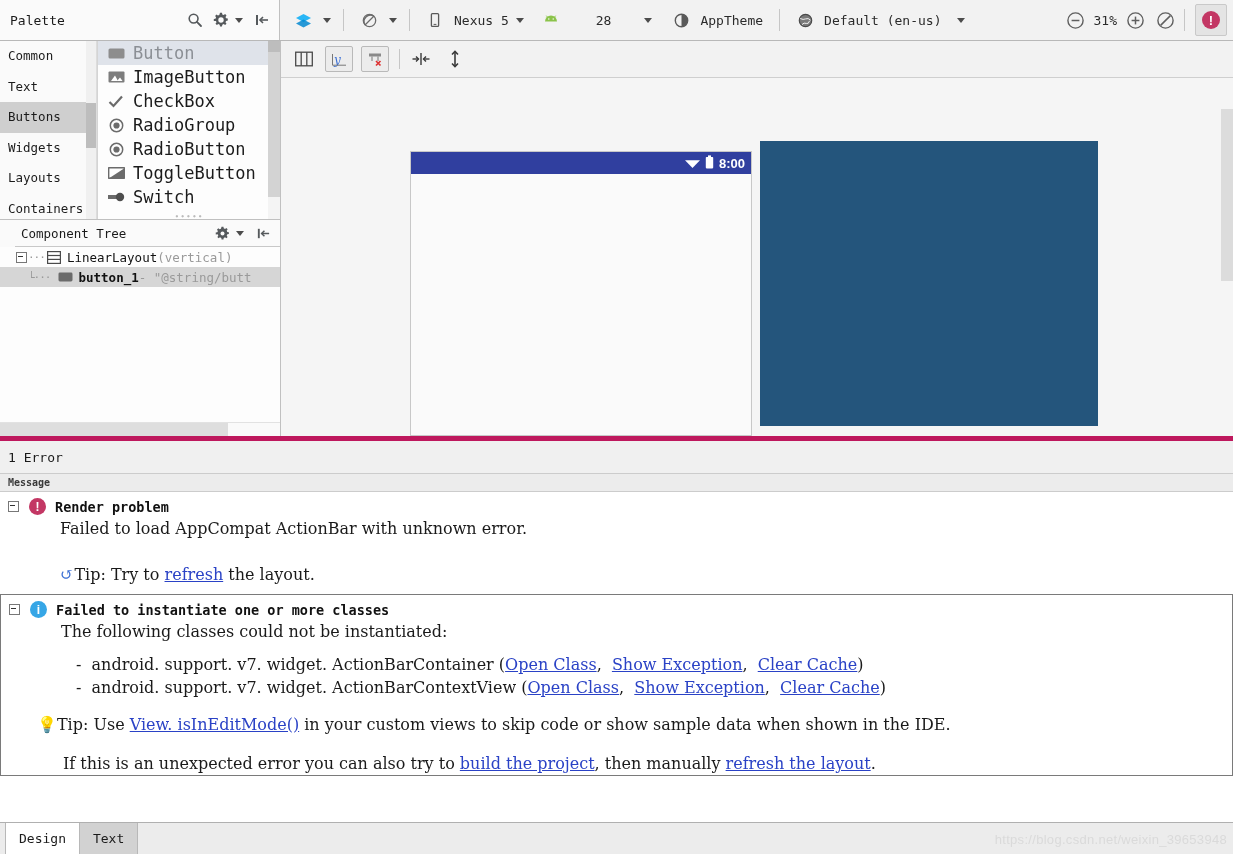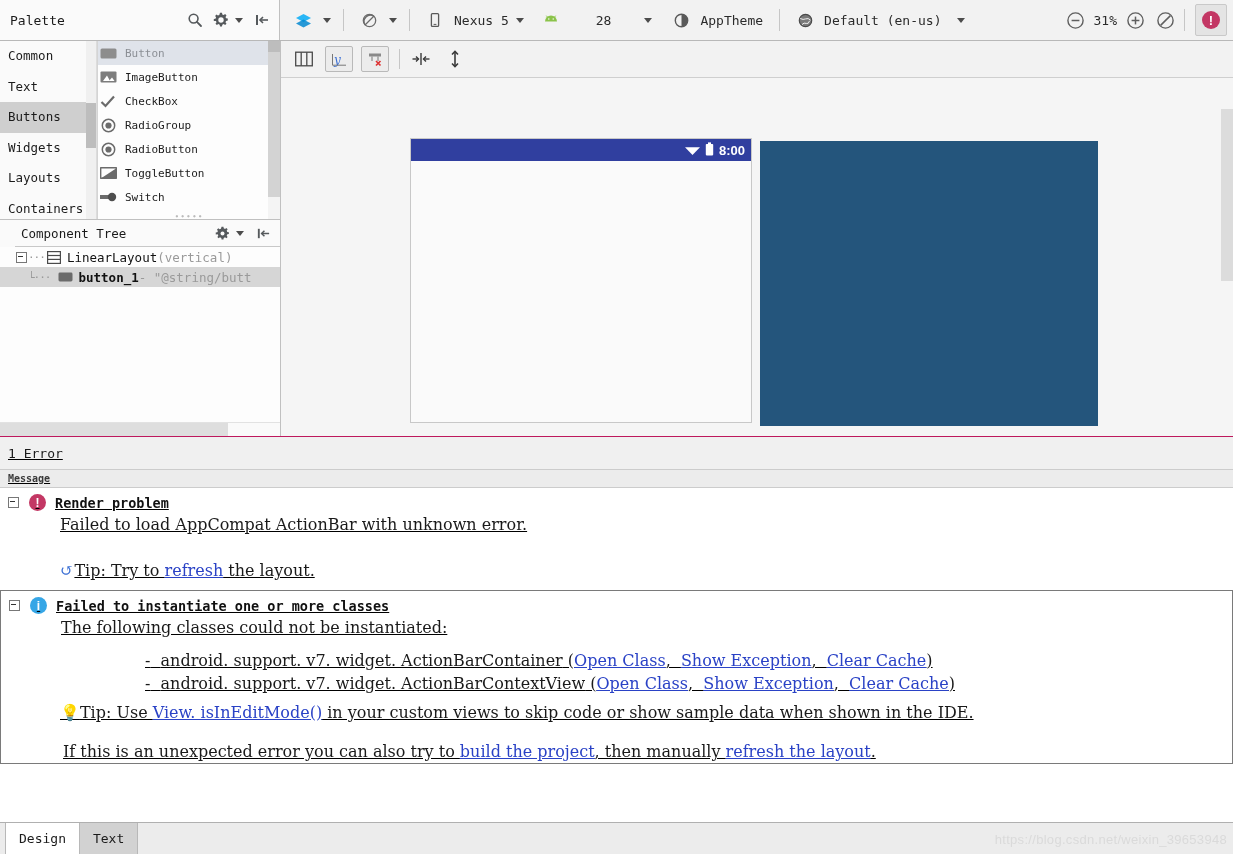--- a/index.html
+++ b/index.html
@@ -132,21 +132,22 @@
     position: absolute; left: 0; width: 10px;
     background: #bdbdbd;
   }
   .widget-list {
     flex: 1; position: relative;
     background: #fdfdfd;
     border-left: 1px solid #d4d4d4;
   }
   .wi {
     height: 24px; display: flex; align-items: center;
-    font-size: 11px; color: #1b1b1b;
+    padding-left: 8px;
+    font-size: 17px; color: #1b1b1b;
     font-family: "DejaVu Sans Mono", monospace;
     white-space: nowrap;
   }
   .wi.sel { background: #dfe3ea; color: #8b8f95; }
   .wi .gl {
     width: 20px; min-width: 20px; height: 16px;
     margin-right: 7px;
     display: flex; align-items: center; justify-content: center;
     color: #6b6b6b;
   }
@@ -274,22 +275,22 @@
     background: #f5f5f5;
   }
   .canvas-vthumb {
     position: absolute; left: 0; width: 12px;
     background: #dcdcdc;
   }
 
   
   .err-panel {
     flex: 1; display: flex; flex-direction: column;
-    border-top: 1px solid #be185d;
-    background: #fff; overflow: hidden; text-decoration: underline;
+    border-top: 5px solid #be185d;
+    background: #fff; overflow: hidden;
   }
   .err-title-row {
     height: 32px; min-height: 32px;
     display: flex; align-items: center;
     background: #f0f0f0;
     border-bottom: 1px solid #cccccc;
     padding-left: 8px;
     font-size: 13px; color: #1a1a1a;
     font-family: "DejaVu Sans Mono", monospace;
   }
@@ -337,21 +338,21 @@
   .err-head-text {
     font-size: 13.5px; font-weight: bold; color: #111;
     font-family: "DejaVu Sans Mono", monospace;
   }
   .err-text {
     font-size: 16px; color: #1a1a1a;
     font-family: "DejaVu Serif", serif;
     padding-left: 60px; line-height: 23px;
     white-space: nowrap;
   }
-  .err-text.ind2 { padding-left: 111px; margin-left: 33px; }
+  .err-text.ind2 { padding-left: 75px; }
   .lnk {
     color: #2a42c6; text-decoration: underline;
     font-family: "DejaVu Serif", serif;
   }
   .tip-ico {
     display: inline-block; margin-right: 1px;
     color: #3b6fd4;
   }
   .bulb { color: #e8b800; }
   .spacer-line { height: 23px; }
@@ -690,21 +691,21 @@
         <div class="dt-btn">
           <svg width="16" height="18" viewBox="0 0 16 18">
               <line x1="8" y1="1.5" x2="8" y2="16.5" stroke="#3a3a3a" stroke-width="1.6"></line>
               <polyline points="5,4.5 8,1.5 11,4.5" fill="none" stroke="#3a3a3a" stroke-width="1.6"></polyline>
               <polyline points="5,13.5 8,16.5 11,13.5" fill="none" stroke="#3a3a3a" stroke-width="1.6"></polyline>
             </svg>
         </div>
       </div>
 
       <div class="canvas">
-        <div class="device" style="left:129px;top:60px;width:342px;height:285px;">
+        <div class="device" style="left:129px;top:73px;width:342px;height:285px;">
           <div class="status-bar" style="background:#303f9f;">
             <span>
               <svg width="17" height="12" viewBox="0 0 17 12">
                   <polygon points="8.5,11 1,3.2 16,3.2" fill="#ffffff"></polygon>
                 </svg>
             </span>
             <span style="margin-left:4px;">
               <svg width="9" height="14" viewBox="0 0 9 14">
                   <rect x="3" y="0.4" width="3" height="1.6" fill="#fff"></rect>
                   <rect x="0.8" y="2" width="7.4" height="11.4" rx="0.8" fill="#fff"></rect>
@@ -750,21 +751,21 @@
         <div class="err-text">The following classes could not be instantiated:</div>
         <div class="spacer-line" style="height:10px;"></div>
 
         <div class="err-text ind2">
           <span>-</span>&nbsp;&nbsp;<span>android. support. v7. widget. ActionBarContainer</span> (<span class="lnk">Open Class</span>,&nbsp; <span class="lnk">Show Exception</span>,&nbsp; <span class="lnk">Clear Cache</span>)
         </div>
         <div class="err-text ind2">
           <span>-</span>&nbsp;&nbsp;<span>android. support. v7. widget. ActionBarContextView</span> (<span class="lnk">Open Class</span>,&nbsp; <span class="lnk">Show Exception</span>,&nbsp; <span class="lnk">Clear Cache</span>)
         </div>
 
-        <div class="err-text" style="padding-left:59px;margin-top:6px;">
+        <div class="err-text" style="padding-left:36px;margin-top:14px;">
           <span class="bulb">💡</span><span>Tip: Use </span><span class="lnk">View. isInEditMode()</span><span> in your custom views to skip code or show sample data when shown in the IDE.</span>
         </div>
         <div class="spacer-line" style="height:16px;"></div>
         <div class="err-text" style="padding-left:62px;">
           <span>If this is an unexpected error you can also try to </span><span class="lnk">build the project</span><span>, then manually </span><span class="lnk">refresh the layout</span><span>.</span>
         </div>
       </div>
     </div>
   </div>
 

